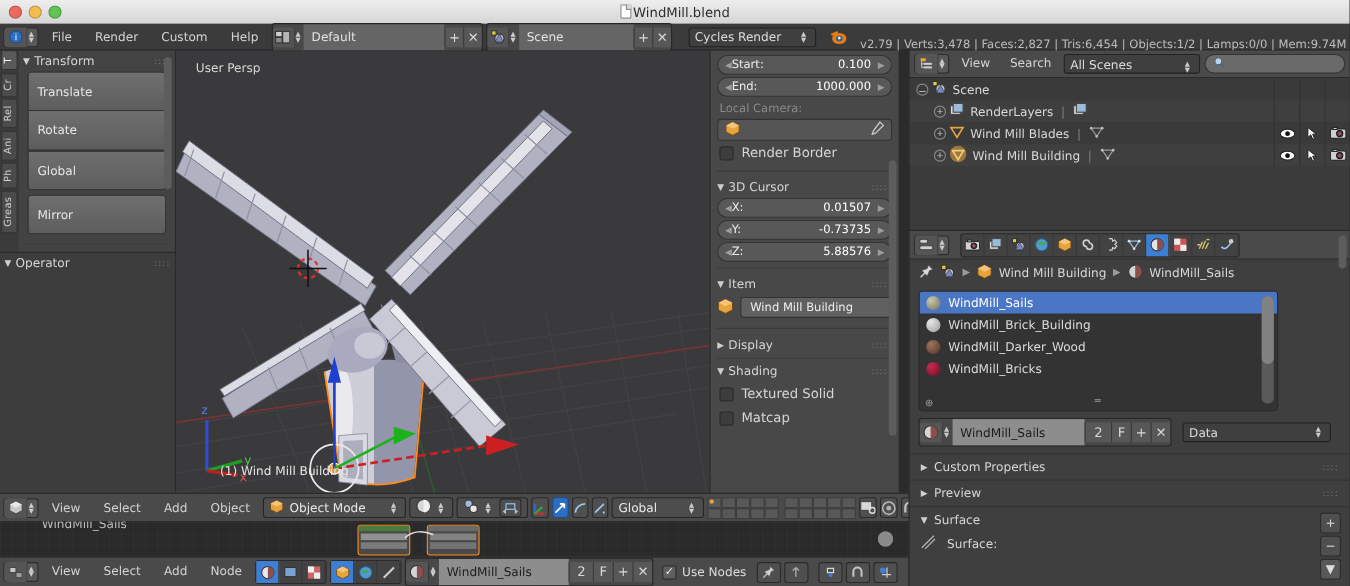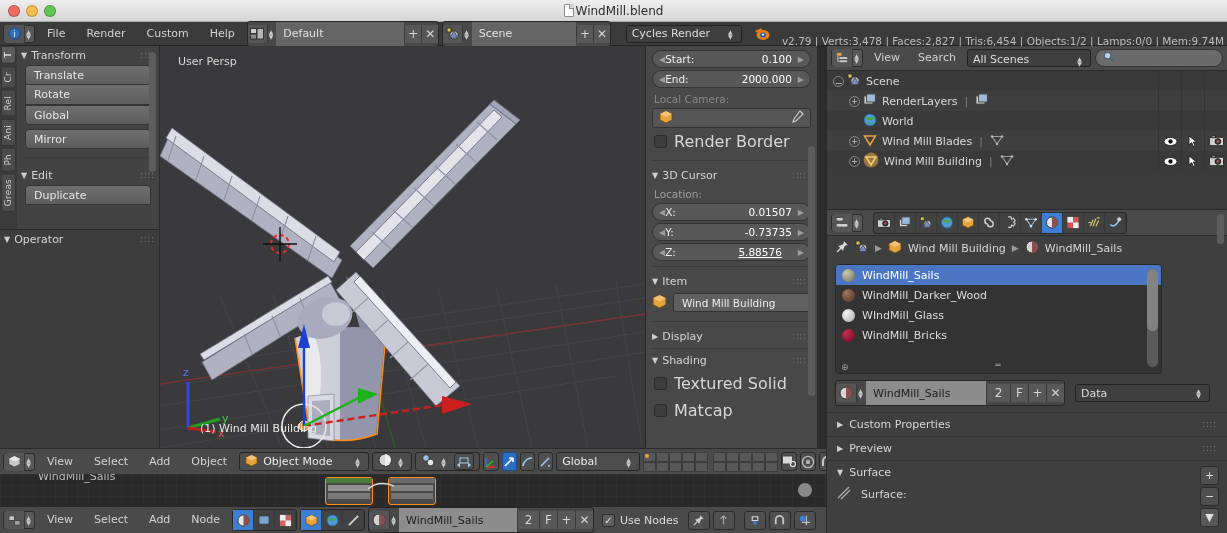--- a/index.html
+++ b/index.html
@@ -75,21 +75,21 @@
     width:15px; margin:0 0 2px 1px; background:#4b4b4b; border:1px solid #343434; border-radius:3px 0 0 3px;
     color:#cfcfcf; font-size:9px; writing-mode:vertical-rl; transform:rotate(180deg);
     text-align:center; padding:5px 1px; letter-spacing:.2px;
   }
   .vtab.active{ background:#5a5a5a; color:#fff;}
   .panel-hdr { color:#d4d4d4; font-size:11px; padding:3px 4px; display:flex; align-items:center; gap:4px;}
   .tri { font-size:8px; color:#cfcfcf; }
   .grip { margin-left:auto; color:#7d7d7d; font-size:8px; letter-spacing:1px; }
   .tbtn {
     background:linear-gradient(to bottom,#6f6f6f,#5d5d5d); border:1px solid #343434;
-    color:#e6e6e6; font-size:11px; height:20px; display:flex; align-items:center; padding-left:8px;
+    color:#e6e6e6; font-size:11px; height:36px; display:flex; align-items:center; padding-left:8px;
     margin:0 8px;
   }
   .tbtn.first{border-radius:4px 4px 0 0;}
   .tbtn.last{border-radius:0 0 4px 4px;}
   .tbtn.solo{border-radius:4px; }
   .tbtn.mid{border-top:none;}
 
   .operator { position:absolute; left:0; top:229px; width:160px; height:219px; background:#3d3d3d; border-right:1px solid #2a2a2a; border-top:1px solid #2a2a2a;}
 
   
@@ -99,21 +99,21 @@
     background:#585858; border:1px solid #333; border-radius:9px; height:18px;
     display:flex; align-items:center; justify-content:space-between;
     padding:0 6px; color:#e8e8e8; font-size:10.5px; margin-bottom:2px;
   }
   .num .lbl{color:#ededed;} .num .val{color:#ffffff;}
   .arw{color:#9d9d9d;font-size:8px;}
   .nlabel{color:#9e9e9e;font-size:10.5px;padding:3px 2px;}
   .nlabel.dim{color:#8a8a8a;}
   .ckrow{display:flex;align-items:center;gap:7px;padding:4px 2px;}
   .cbox{width:13px;height:13px;background:#3d3d3d;border:1px solid #2b2b2b;border-radius:3px;}
-  .ckrow span{color:#d6d6d6;font-size:16px;}
+  .ckrow span{color:#d6d6d6;font-size:12px;}
   .sep{height:1px;background:#3b3b3b;margin:5px 0;}
   .objfield{ background:#606060;border:1px solid #333;border-radius:3px;height:19px;
     display:flex;align-items:center;padding:0 8px;color:#eee;font-size:10.5px;flex:1;}
   .lcam{background:#555;border:1px solid #333;border-radius:3px;height:20px;display:flex;align-items:center;justify-content:space-between;padding:0 6px;}
 
   
   .vscroll{position:absolute;width:7px;background:#5d5d5d;border-radius:4px;}
 
   
   .vp-header{position:absolute;left:0;top:448px;width:826px;height:26px;background:#4a4a4a;border-top:1px solid #2a2a2a;display:flex;align-items:center;padding:0 3px;gap:3px;}
@@ -421,21 +421,21 @@
     <div class="npanel-inner">
       <div class="num">
         <span class="arw">◀</span>
         <span class="lbl">Start:</span>
         <span class="val" style="margin-left:auto;margin-right:6px;">0.100</span>
         <span class="arw">▶</span>
       </div>
       <div class="num">
         <span class="arw">◀</span>
         <span class="lbl">End:</span>
-        <span class="val" style="margin-left:auto;margin-right:6px;">2000.000</span>
+        <span class="val" style="margin-left:auto;margin-right:6px;">1000.000</span>
         <span class="arw">▶</span>
       </div>
 
       <div class="nlabel dim">Local Camera:</div>
       <div class="lcam">
         <span>
           <svg width="14" height="14" viewBox="0 0 14 14">
               <path d="M7 1 L13 4 L13 10 L7 13 L1 10 L1 4 Z" fill="#e8a33d" stroke="#6b4a15" stroke-width="0.8"></path>
               <path d="M7 1 L13 4 L7 7 L1 4 Z" fill="#f5c478"></path>
             </svg>
@@ -452,37 +452,36 @@
         <span>Render Border</span>
       </div>
 
       <div class="sep"></div>
 
       <div class="panel-hdr" style="padding-left:0;">
         <span class="tri">▼</span>
         <span>3D Cursor</span>
         <span class="grip">::::</span>
       </div>
-      <div class="nlabel">Location:</div>
       <div class="num">
         <span class="arw">◀</span>
         <span class="lbl">X:</span>
         <span class="val" style="margin-left:auto;margin-right:6px;">0.01507</span>
         <span class="arw">▶</span>
       </div>
       <div class="num">
         <span class="arw">◀</span>
         <span class="lbl">Y:</span>
         <span class="val" style="margin-left:auto;margin-right:6px;">-0.73735</span>
         <span class="arw">▶</span>
       </div>
       <div class="num">
         <span class="arw">◀</span>
         <span class="lbl">Z:</span>
-        <span class="val" style="margin-left:auto;margin-right:16px;text-decoration:underline;">5.88576</span>
+        <span class="val" style="margin-left:auto;margin-right:6px;">5.88576</span>
         <span class="arw">▶</span>
       </div>
 
       <div class="sep"></div>
 
       <div class="panel-hdr" style="padding-left:0;">
         <span class="tri">▼</span>
         <span>Item</span>
         <span class="grip">::::</span>
       </div>
@@ -906,35 +905,20 @@
             <rect x="3.5" y="1" width="9" height="8" fill="#9dbbd8" stroke="#444"></rect>
           </svg>
       </span>
       <span class="ol-cols">
           <span class="ol-col"></span>
           <span class="ol-col"></span>
           <span class="ol-col"></span>
         </span>
     </div>
 
-    <div class="ol-row" style="padding-left:36px;">
-      <span style="margin-right:5px;">
-        <svg width="14" height="14" viewBox="0 0 14 14">
-            <circle cx="7" cy="7" r="6" fill="#4f9bd8" stroke="#2b5f8c"></circle>
-            <path d="M1.6 5.4 Q6 2.6 12.4 5.4 Q7.5 9 1.6 5.4" fill="#4aa84a"></path>
-            <path d="M3 10.5 Q7 8.5 11 10.8" fill="#4aa84a"></path>
-          </svg>
-      </span>
-      <span>World</span>
-      <span class="ol-cols">
-          <span class="ol-col"></span>
-          <span class="ol-col"></span>
-          <span class="ol-col"></span>
-        </span>
-    </div>
 
     <div class="ol-row" style="padding-left:22px;">
       <span class="expander">+</span>
       <span style="margin-right:5px;">
         <svg width="14" height="14" viewBox="0 0 14 14">
             <path d="M1.5 3 L12.5 3 L7 12 Z" fill="none" stroke="#e8a33d" stroke-width="1.5"></path>
           </svg>
       </span>
       <span>Wind Mill Blades</span>
       <span style="color:#7e7e7e;margin:0 7px;">|</span>
@@ -1137,26 +1121,26 @@
       </span>
       <span>WindMill_Sails</span>
     </div>
 
     <div class="matlist" style="width:327px;">
       <div class="mrow sel">
         <span class="sphere" style="background:radial-gradient(circle at 32% 30%, #c9c9ac, #6f6f5e);"></span>
         <span>WindMill_Sails</span>
       </div>
       <div class="mrow">
+        <span class="sphere" style="background:radial-gradient(circle at 32% 30%, #e6e6e6, #9a9a9a);"></span>
+        <span>WindMill_Brick_Building</span>
+      </div>
+      <div class="mrow">
         <span class="sphere" style="background:radial-gradient(circle at 32% 30%, #a2745c, #4d3326);"></span>
         <span>WindMill_Darker_Wood</span>
-      </div>
-      <div class="mrow">
-        <span class="sphere" style="background:radial-gradient(circle at 32% 30%, #f2f2f2, #aeaeae);"></span>
-        <span>WIndMill_Glass</span>
       </div>
       <div class="mrow">
         <span class="sphere" style="background:radial-gradient(circle at 32% 30%, #c62c4e, #6b0c22);"></span>
         <span>WindMill_Bricks</span>
       </div>
       <div style="position:absolute;left:5px;bottom:1px;color:#9a9a9a;font-size:9px;">⊕</div>
       <div style="position:absolute;left:50%;bottom:3px;transform:translateX(-50%);color:#9a9a9a;font-size:9px;letter-spacing:1px;">═</div>
       <div style="position:absolute;right:3px;top:4px;width:11px;height:98px;background:#5a5a5a;border-radius:6px;">
         <div style="width:11px;height:62px;background:#828282;border-radius:6px;"></div>
       </div>

